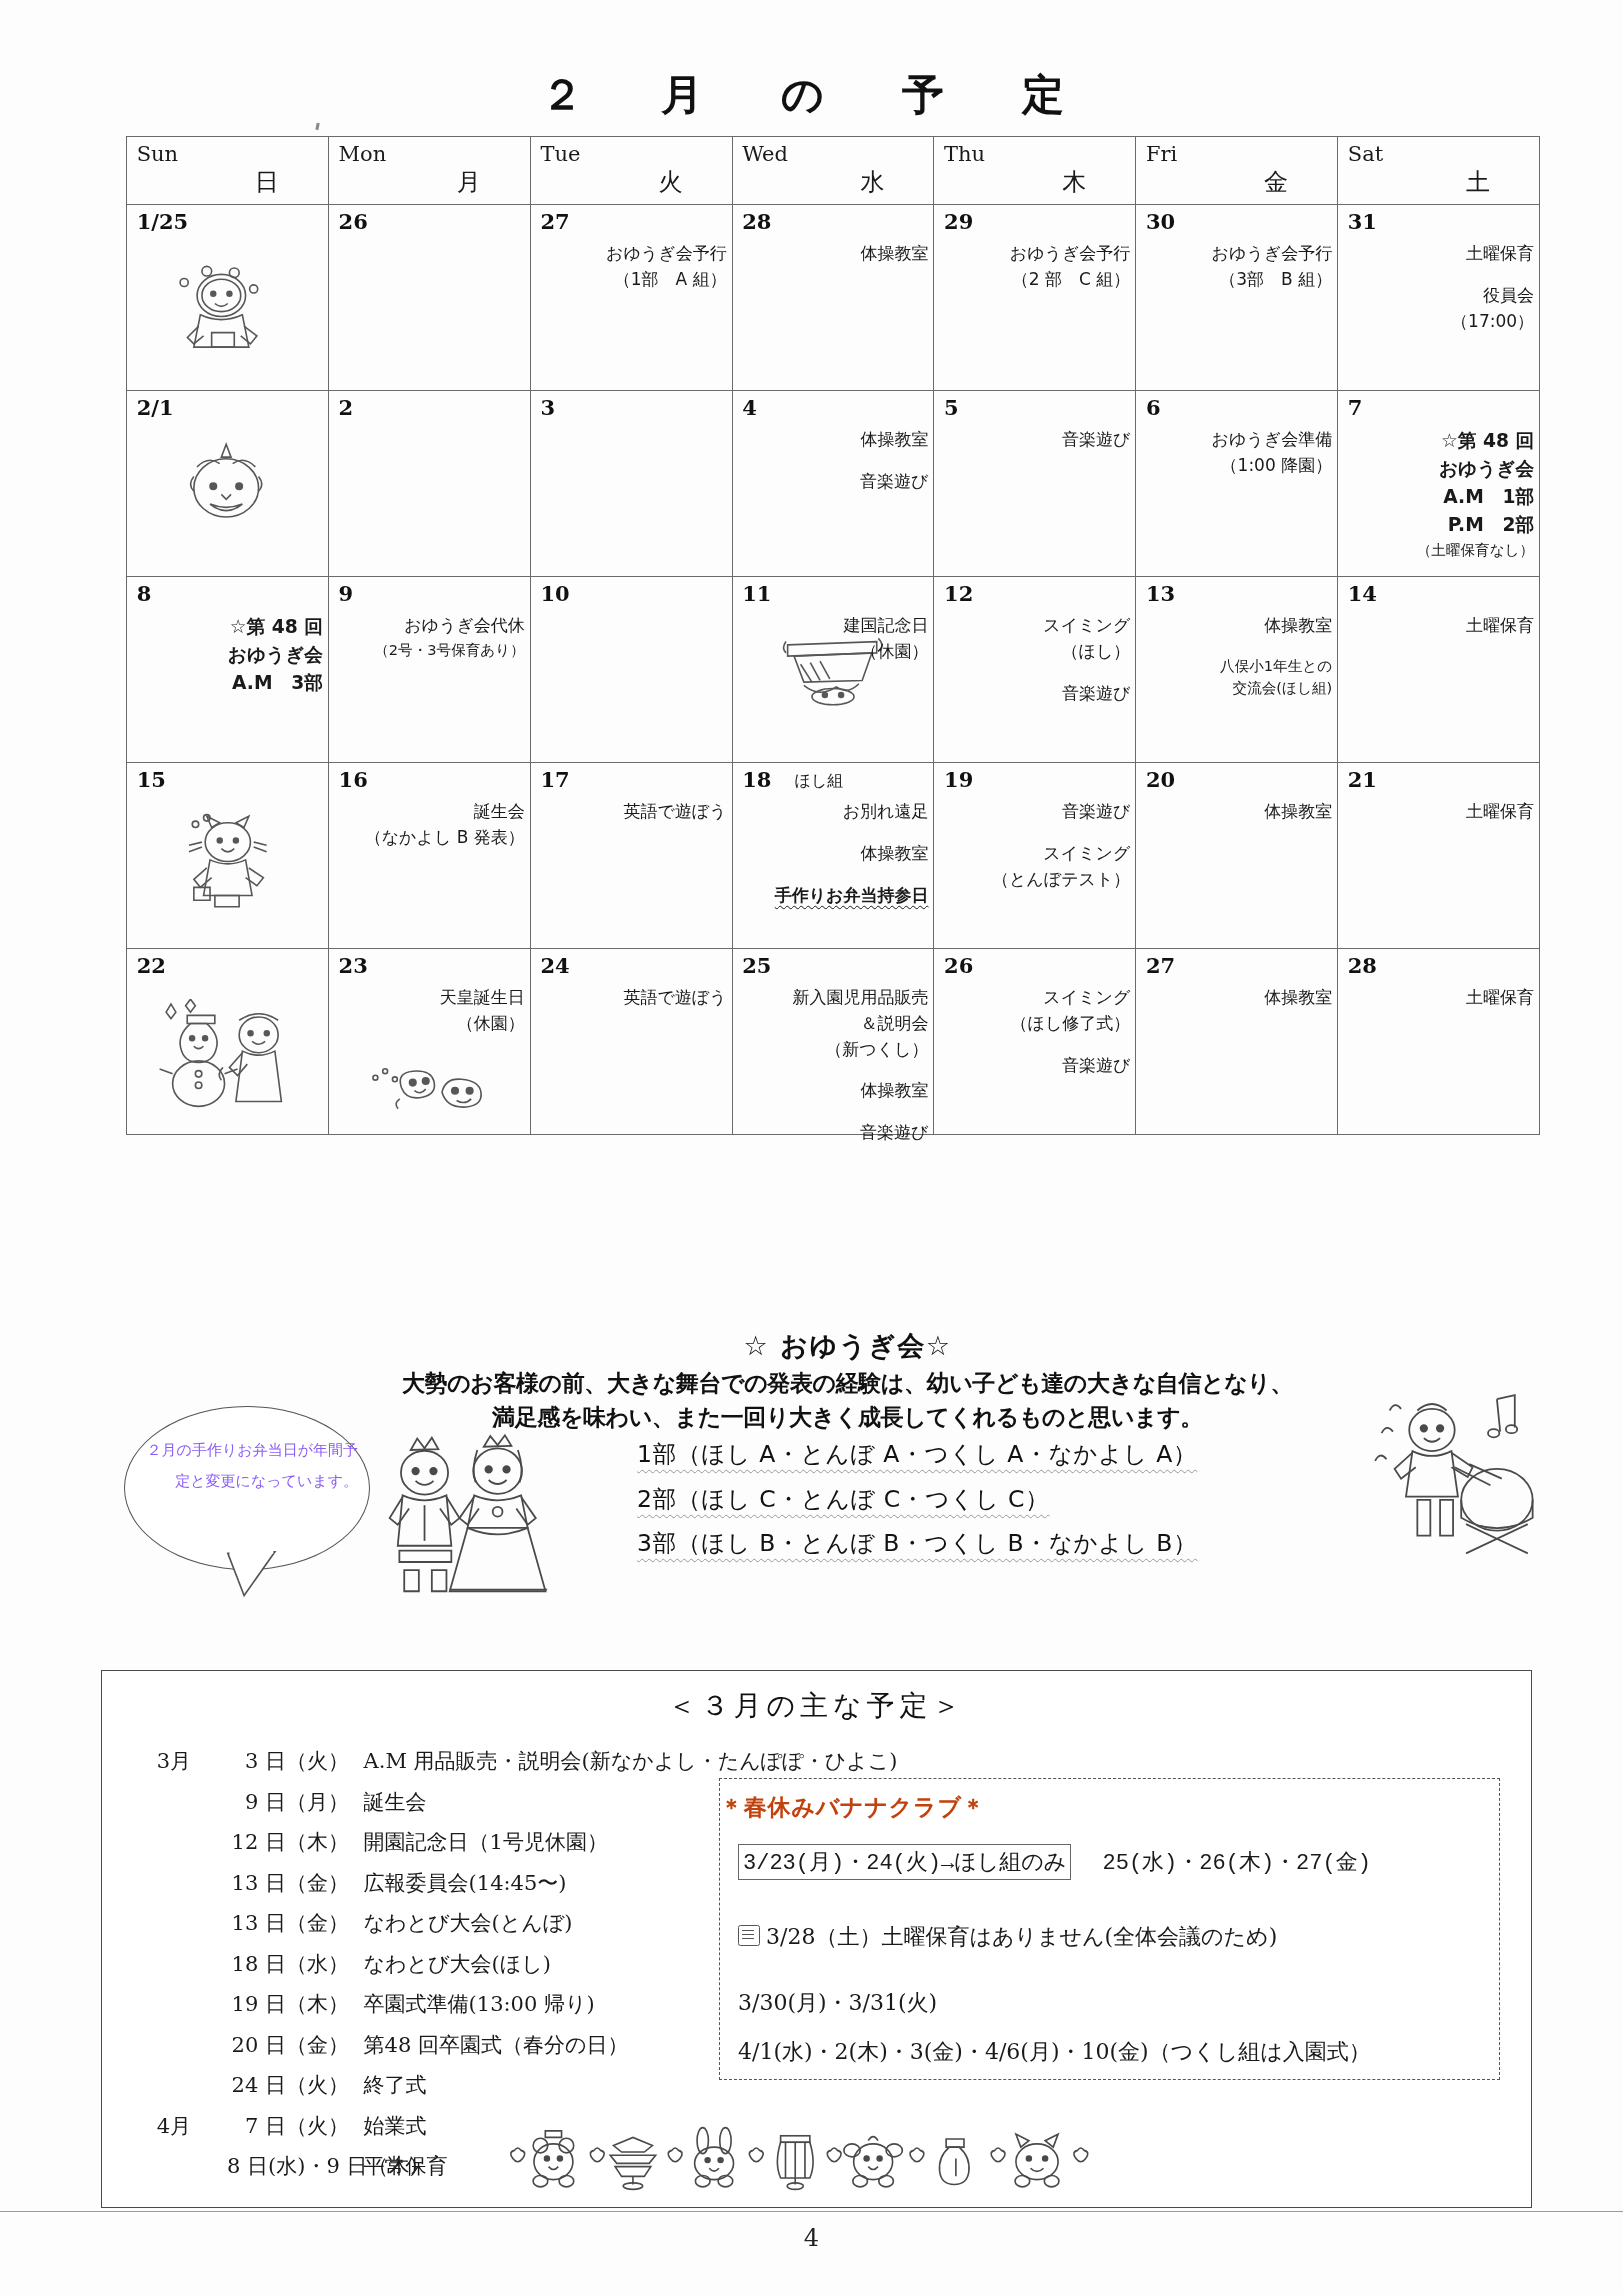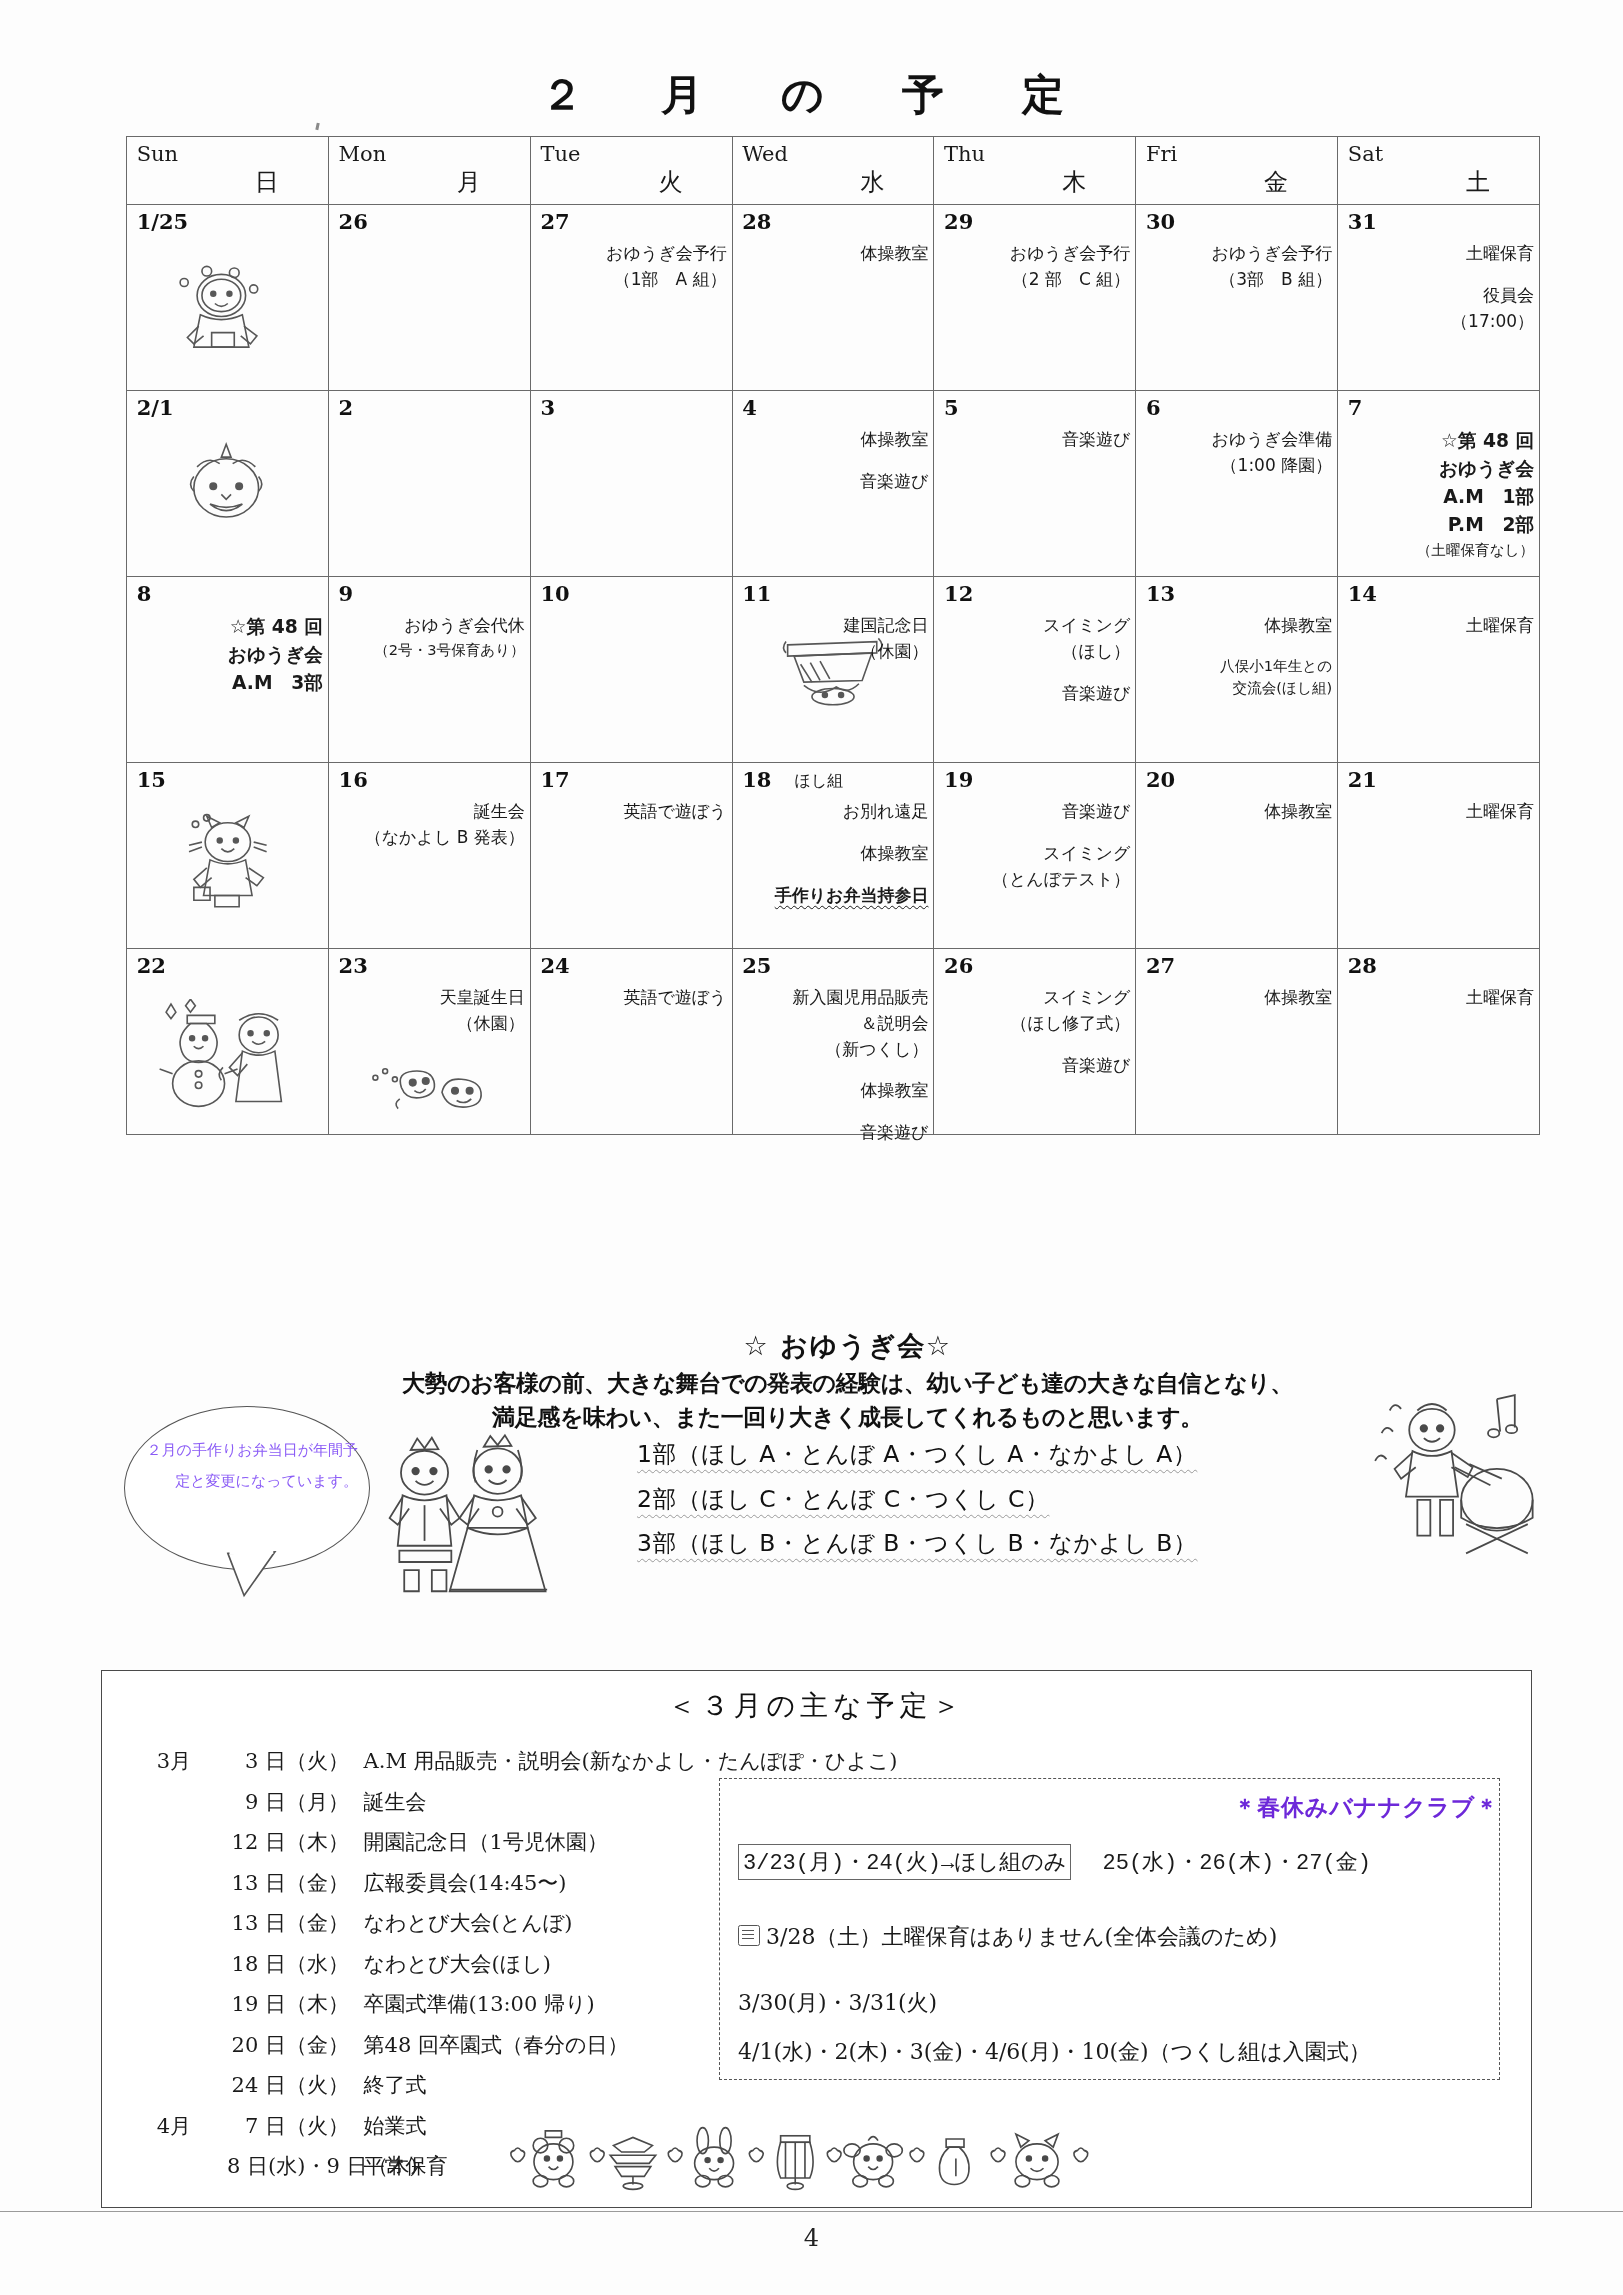--- a/index.html
+++ b/index.html
@@ -255,24 +255,24 @@
     top: 107px;
     width: 779px;
     height: 300px;
     border: 1.6px dashed #555;
     background: #fff;
   }
   .banana-title {
     position: absolute;
     left: 0; top: 13px;
     width: 779px;
-    text-align: right;
+    text-align: left;
     font-size: 23px;
     font-weight: bold;
-    color: #6d28d9;
+    color: #c2410c;
     letter-spacing: 0.8px;
   }
   .banana-line {
     position: absolute;
     font-size: 22px;
     color: #1a1a1a;
     white-space: nowrap;
     font-family: "DejaVu Serif", "Liberation Serif", serif;
   }
   .bl1 { left: 18px; top: 65px; font-family: Liberation Mono, monospace; }

